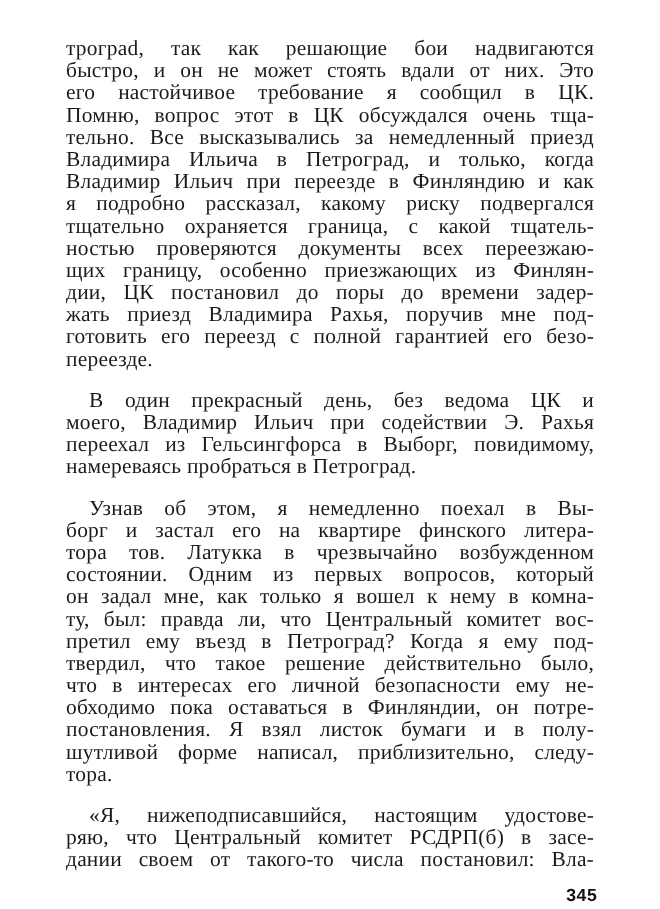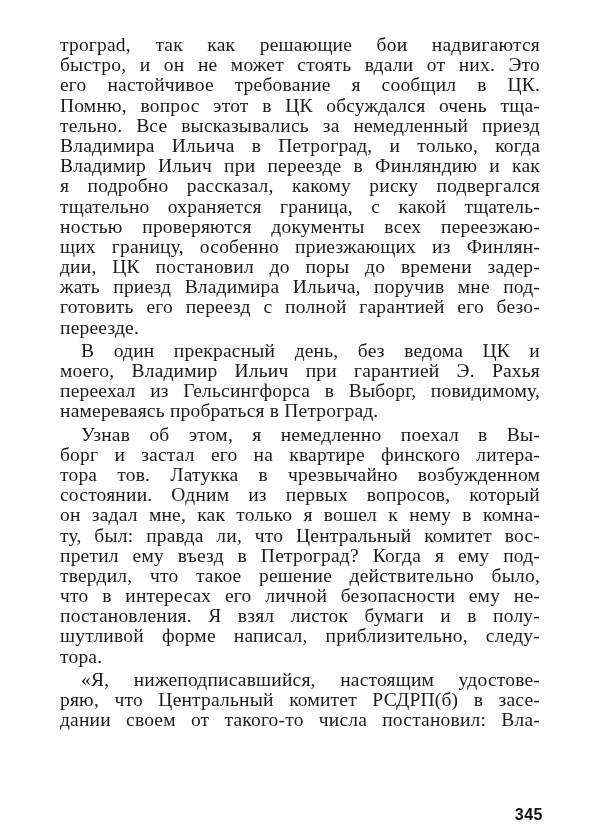--- a/index.html
+++ b/index.html
@@ -7,21 +7,21 @@
   .page {
     position: absolute; left: 0; top: 0; width: 600px; height: 686px;
     background: #ffffff; color: #1a1a1a;
   }
   .text-block {
     position: absolute; left: 60px; top: 35px; width: 480px;
     font-family: "Liberation Serif", "DejaVu Serif", serif;
     font-size: 19.5px; line-height: 20.2px;
   }
   .para { margin: 0; }
-  .para + .para { margin-top: 3px; }
+  .para + .para { margin-top: 17px; }
   .line {
     display: block; height: 20.2px; white-space: nowrap;
     text-align: justify; text-align-last: justify;
     letter-spacing: 0.2px;
   }
   .line.last { text-align-last: left; }
   .line.indent { padding-left: 21px; }
   .page-number {
     position: absolute; left: 505px; top: 806px; width: 38px;
     text-align: right;
@@ -42,42 +42,43 @@
       <span class="line">его настойчивое требование я сообщил в ЦК.</span>
       <span class="line">Помню, вопрос этот в ЦК обсуждался очень тща-</span>
       <span class="line">тельно. Все высказывались за немедленный приезд</span>
       <span class="line">Владимира Ильича в Петроград, и только, когда</span>
       <span class="line">Владимир Ильич при переезде в Финляндию и как</span>
       <span class="line">я подробно рассказал, какому риску подвергался</span>
       <span class="line">тщательно охраняется граница, с какой тщатель-</span>
       <span class="line">ностью проверяются документы всех переезжаю-</span>
       <span class="line">щих границу, особенно приезжающих из Финлян-</span>
       <span class="line">дии, ЦК постановил до поры до времени задер-</span>
-      <span class="line">жать приезд Владимира Ильича, поручив мне под-</span>
+      <span class="line">жать приезд Владимира Рахья, поручив мне под-</span>
       <span class="line">готовить его переезд с полной гарантией его безо-</span>
       <span class="line last">переезде.</span>
     </div>
 
     <div class="para">
       <span class="line indent">В один прекрасный день, без ведома ЦК и</span>
-      <span class="line">моего, Владимир Ильич при гарантией Э. Рахья</span>
+      <span class="line">моего, Владимир Ильич при содействии Э. Рахья</span>
       <span class="line">переехал из Гельсингфорса в Выборг, повидимому,</span>
       <span class="line last">намереваясь пробраться в Петроград.</span>
     </div>
 
     <div class="para">
       <span class="line indent">Узнав об этом, я немедленно поехал в Вы-</span>
       <span class="line">борг и застал его на квартире финского литера-</span>
       <span class="line">тора тов. Латукка в чрезвычайно возбужденном</span>
       <span class="line">состоянии. Одним из первых вопросов, который</span>
       <span class="line">он задал мне, как только я вошел к нему в комна-</span>
       <span class="line">ту, был: правда ли, что Центральный комитет вос-</span>
       <span class="line">претил ему въезд в Петроград? Когда я ему под-</span>
       <span class="line">твердил, что такое решение действительно было,</span>
       <span class="line">что в интересах его личной безопасности ему не-</span>
+      <span class="line">обходимо пока оставаться в Финляндии, он потре-</span>
       <span class="line">постановления. Я взял листок бумаги и в полу-</span>
       <span class="line">шутливой форме написал, приблизительно, следу-</span>
       <span class="line last">тора.</span>
     </div>
 
     <div class="para">
       <span class="line indent">«Я, нижеподписавшийся, настоящим удостове-</span>
       <span class="line">ряю, что Центральный комитет РСДРП(б) в засе-</span>
       <span class="line">дании своем от такого-то числа постановил: Вла-</span>
     </div>

